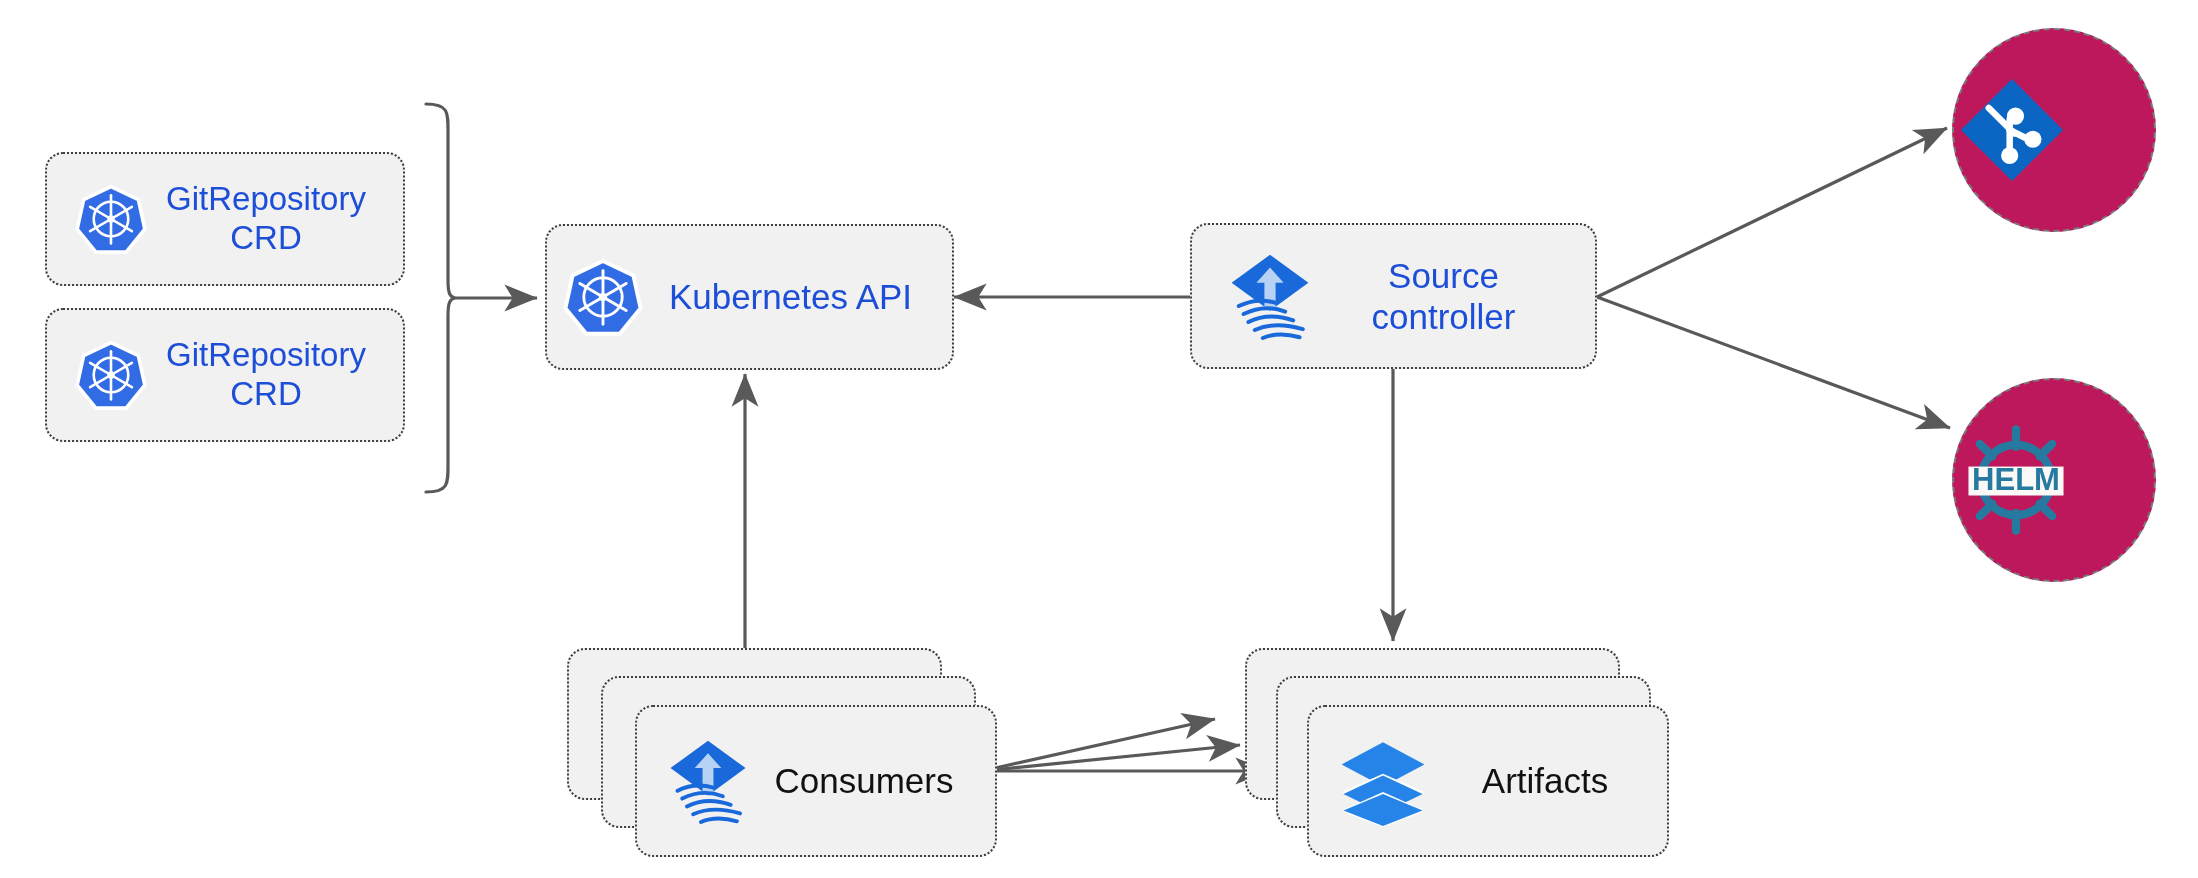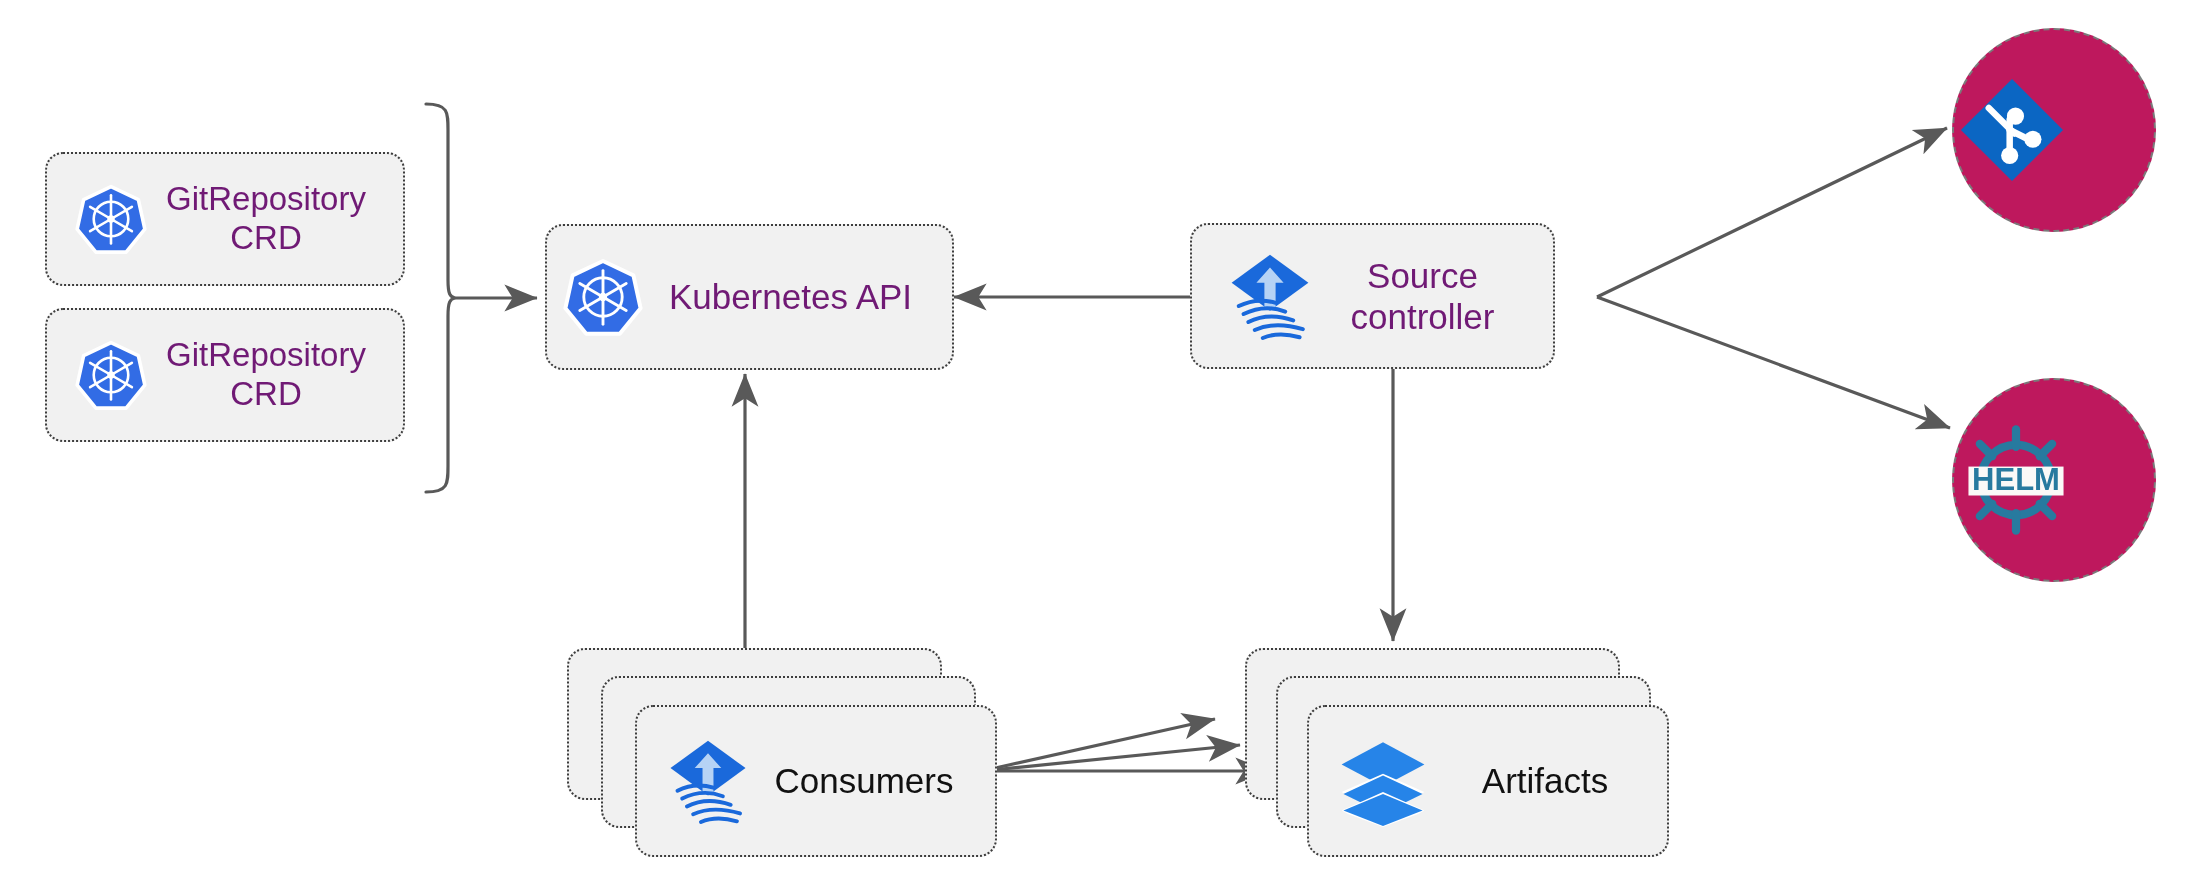--- a/index.html
+++ b/index.html
@@ -24,21 +24,21 @@
     position: absolute;
     box-sizing: border-box;
     background: #f1f1f1;
     border: 2px dotted #3d3d3d;
     border-radius: 18px;
     display: flex;
     align-items: center;
     justify-content: flex-start;
   }
   .node .label {
-    color: #701a75;
+    color: #1d4ed8;
     text-align: center;
     line-height: 1.18;
     white-space: pre-line;
   }
 
   
   .crd-box {
     padding-left: 28px;
   }
   .crd-box .label {
@@ -215,21 +215,21 @@
           <line x1="50" y1="50" x2="50" y2="84"></line>
           <line x1="50" y1="50" x2="21" y2="67"></line>
           <line x1="50" y1="50" x2="21" y2="33"></line>
         </g>
         <circle cx="50" cy="50" r="5.2" fill="#ffffff"></circle>
       </svg>
     </span>
     <span class="label">Kubernetes API</span>
   </div>
 
-  <div class="node" id="node-source-controller" style="left:1190px; top:223px; width:365px; height:146px;justify-content:space-between;">
+  <div class="node" id="node-source-controller" style="left:1190px; top:223px; width:407px; height:146px;justify-content:space-between;">
     <span class="icon">
       <svg width="88" height="92" viewBox="0 0 110 115" aria-hidden="true">
         <polygon points="55,6 103,41 55,76 7,41" fill="#1A69DB"></polygon>
         <path d="M55,22 L72,41 L62,41 L62,72 L48,72 L48,41 L38,41 Z" fill="#B6D3F5"></path>
         <g stroke="#1A69DB" stroke-width="5" fill="none" stroke-linecap="round">
           <path d="M16,70 C32,62 48,62 62,66"></path>
           <path d="M22,80 C40,71 58,71 74,77"></path>
           <path d="M28,90 C46,81 64,81 84,88"></path>
           <path d="M36,100 C54,92 72,92 96,99"></path>
           <path d="M46,110 C60,104 74,104 92,109"></path>

